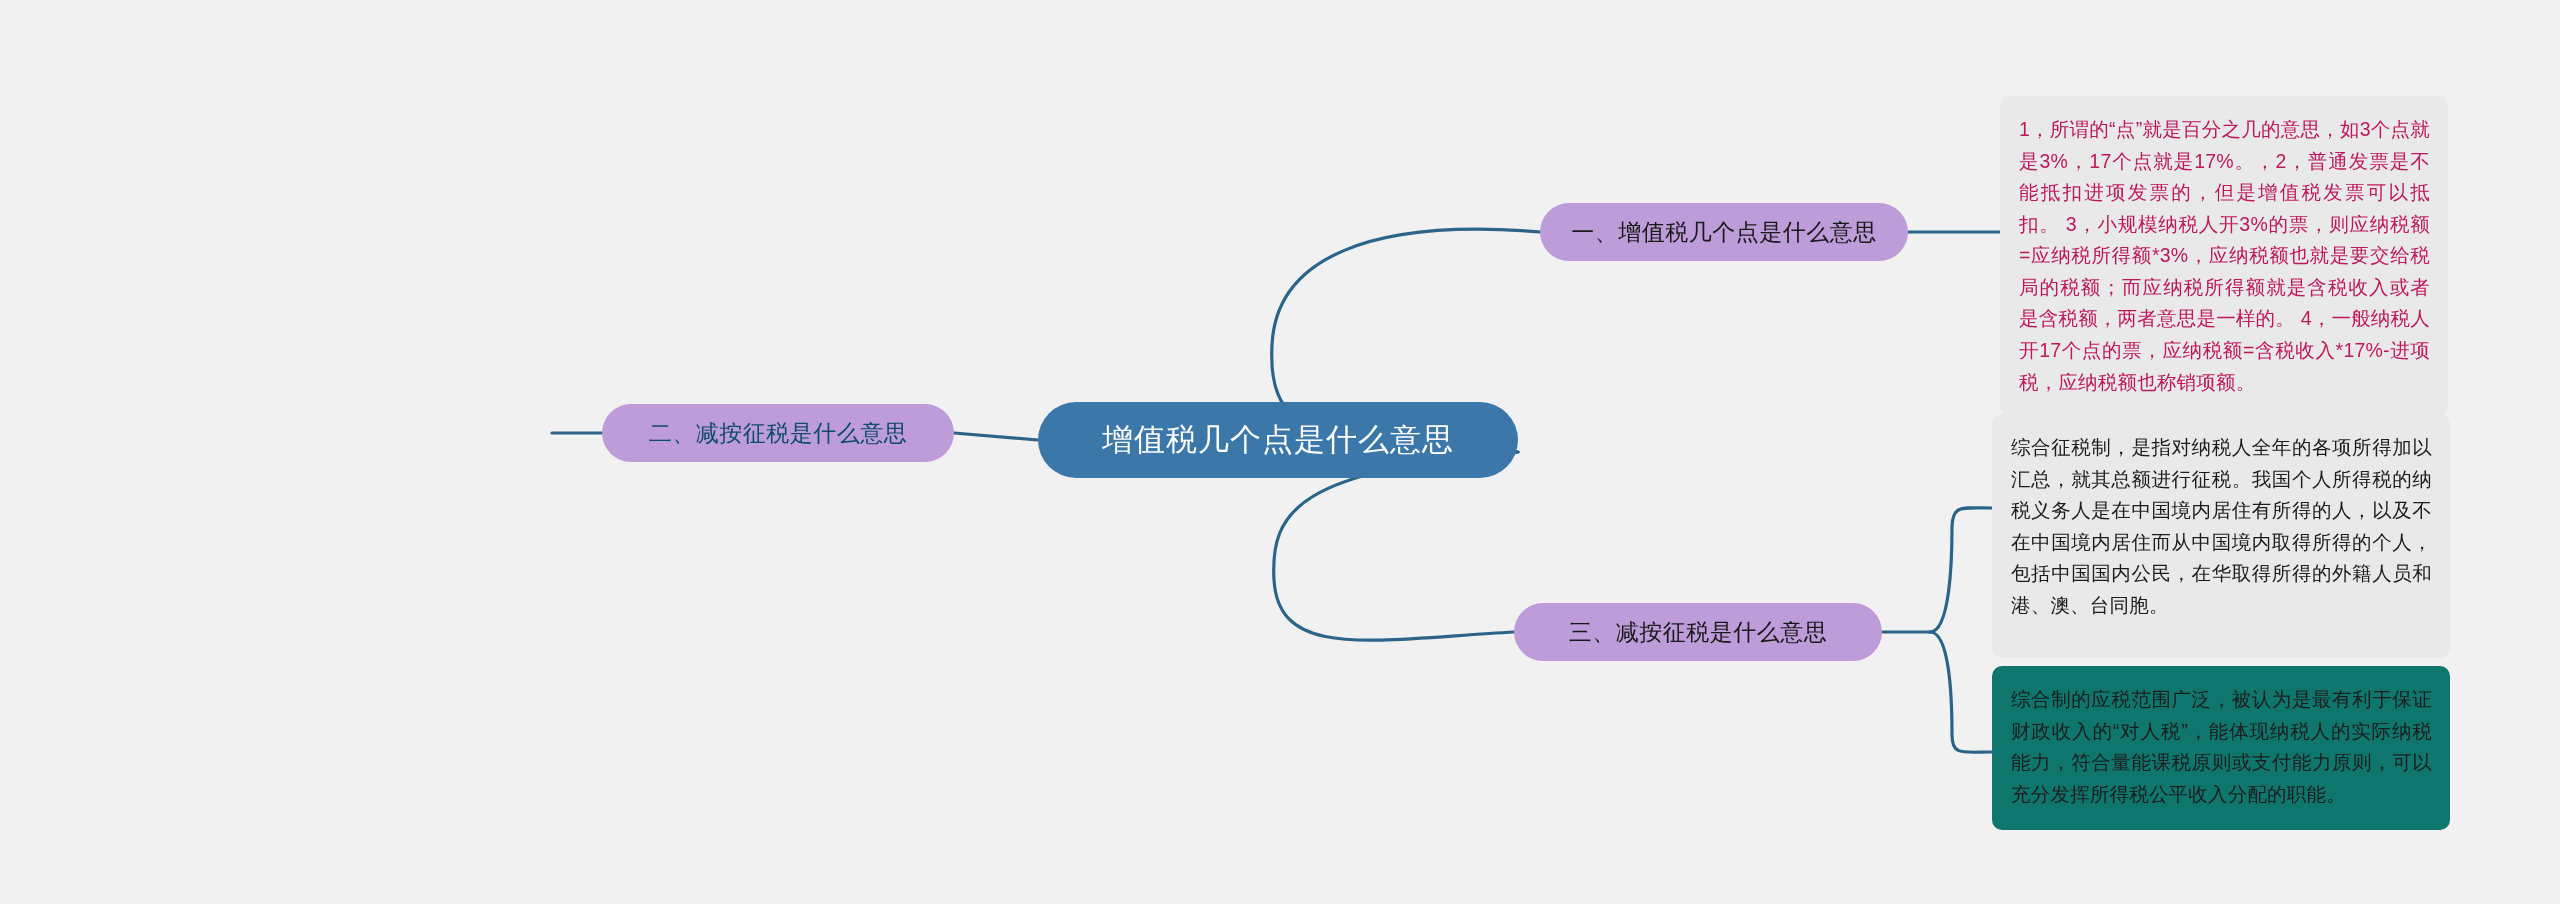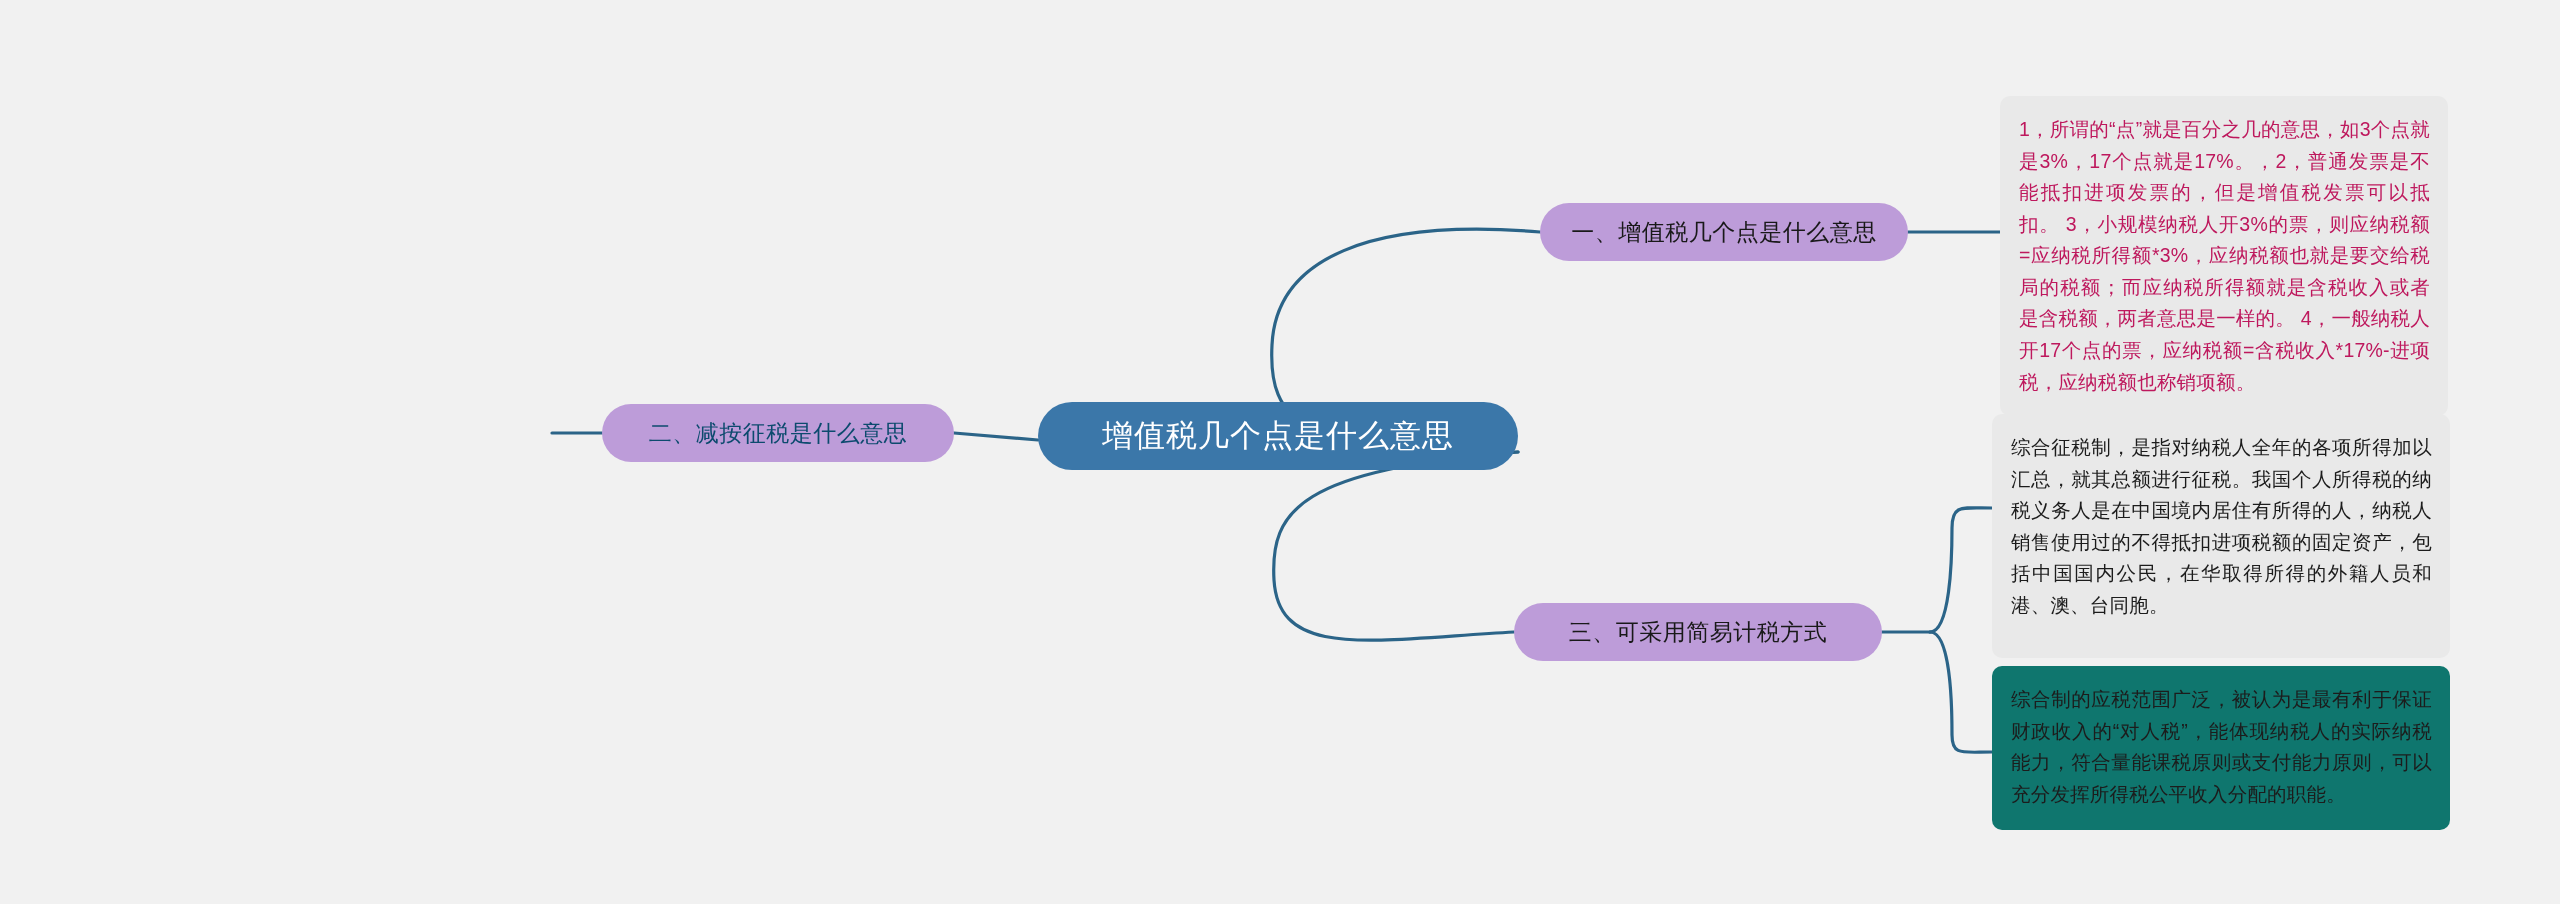--- a/index.html
+++ b/index.html
@@ -28,21 +28,21 @@
     height: 904px;
     pointer-events: none;
   }
 
   
   .root-node {
     position: absolute;
     left: 1038px;
     top: 402px;
     width: 480px;
-    height: 68px;
+    height: 76px;
     background: #3b77a9;
     border-radius: 38px;
     display: flex;
     align-items: center;
     justify-content: center;
     color: #ffffff;
     font-size: 31px;
     letter-spacing: 1px;
     z-index: 5;
   }
@@ -119,24 +119,24 @@
   <div class="leaf-box leaf-r1" style="background: rgb(233, 233, 233); color: #be185d;">
     <span>1，所谓的“点”就是百分之几的意思，如3个点就是3%，17个点就是17%。，2，普通发票是不能抵扣进项发票的，但是增值税发票可以抵扣。 3，小规模纳税人开3%的票，则应纳税额=应纳税所得额*3%，应纳税额也就是要交给税局的税额；而应纳税所得额就是含税收入或者是含税额，两者意思是一样的。 4，一般纳税人开17个点的票，应纳税额=含税收入*17%-进项税，应纳税额也称销项额。</span>
   </div>
 
   <div class="branch-node branch-2" style="background: rgb(189, 156, 217); color: #0c4a6e;">
     <span>二、减按征税是什么意思</span>
   </div>
 
 
   <div class="branch-node branch-3" style="background: rgb(189, 156, 217); color: rgb(25, 25, 25);">
-    <span>三、可采用简易计税方式</span>
+    <span>三、减按征税是什么意思</span>
   </div>
 
   <div class="leaf-box leaf-r2" style="background: rgb(233, 233, 233); color: rgb(28, 28, 28);">
-    <span>综合征税制，是指对纳税人全年的各项所得加以汇总，就其总额进行征税。我国个人所得税的纳税义务人是在中国境内居住有所得的人，纳税人销售使用过的不得抵扣进项税额的固定资产，包括中国国内公民，在华取得所得的外籍人员和港、澳、台同胞。</span>
+    <span>综合征税制，是指对纳税人全年的各项所得加以汇总，就其总额进行征税。我国个人所得税的纳税义务人是在中国境内居住有所得的人，以及不在中国境内居住而从中国境内取得所得的个人，包括中国国内公民，在华取得所得的外籍人员和港、澳、台同胞。</span>
   </div>
 
   <div class="leaf-box leaf-r3" style="background: #0f766e; color: rgb(28, 28, 28);">
     <span>综合制的应税范围广泛，被认为是最有利于保证财政收入的“对人税”，能体现纳税人的实际纳税能力，符合量能课税原则或支付能力原则，可以充分发挥所得税公平收入分配的职能。</span>
   </div>
 
 </div>
 
 </body></html>

